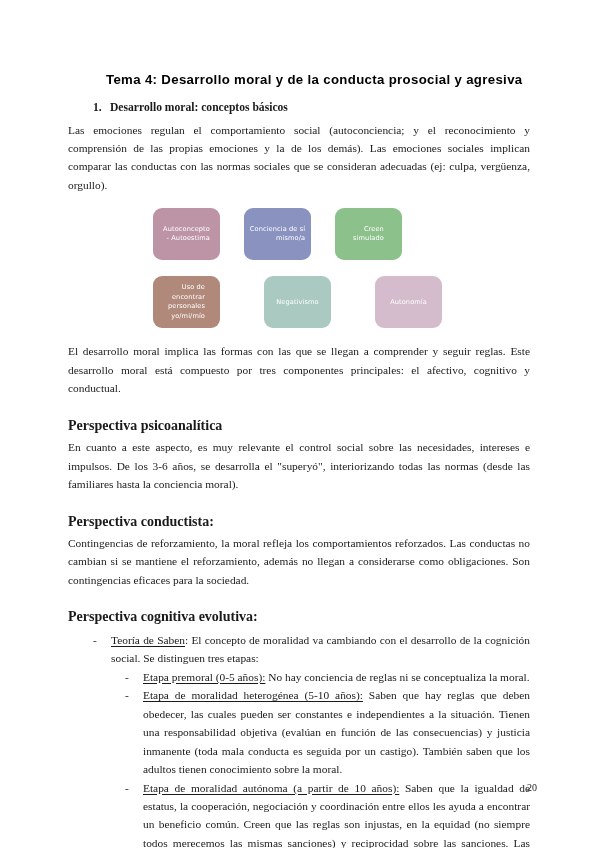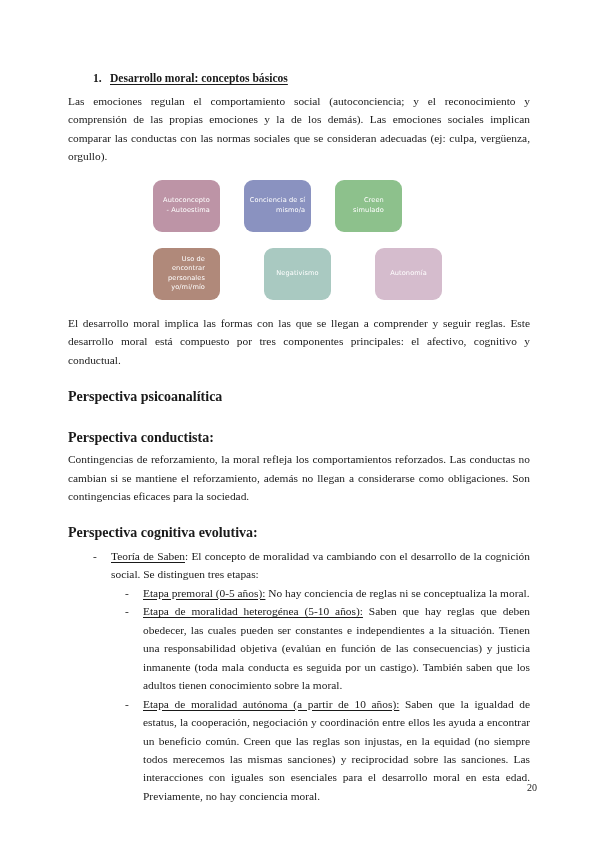--- a/index.html
+++ b/index.html
@@ -39,21 +39,20 @@
     margin: 0 0 7px 0;
     padding-left: 25px;
     font-size: 11.6px;
     font-weight: bold;
   }
   .numbered-heading .num {
     width: 17px;
     flex: none;
   }
   .numbered-heading .htext {
-    text-decoration: underline;
     text-underline-offset: 1.5px;
     text-align: right;
   }
   p.body-text {
     margin: 0 0 0 0;
     font-size: 11.4px;
     line-height: 1.62;
     text-align: justify;
     text-justify: inter-word;
   }
@@ -140,20 +139,21 @@
     color: #222;
     font-family: "Liberation Serif", "DejaVu Serif", serif;
   }
 </style>
 </head>
 <body>
 
 <div class="page">
   <div class="content">
 
+    <h1 class="doc-title">Tema 4: Desarrollo moral y de la conducta prosocial y agresiva</h1>
 
     <div class="numbered-heading">
       <span class="num">1.</span>
       <span class="htext">Desarrollo moral: conceptos básicos</span>
     </div>
 
     <p class="body-text">Las emociones regulan el comportamiento social (autoconciencia; y el reconocimiento y comprensión de las propias emociones y la de los demás). Las emociones sociales implican comparar las conductas con las normas sociales que se consideran adecuadas (ej: culpa, vergüenza, orgullo).</p>
 
     <div class="diagram">
       <div class="diagram-row">
@@ -196,20 +196,21 @@
           </div>
         </div>
       </div>
     </div>
 
     <p class="body-text">El desarrollo moral implica las formas con las que se llegan a comprender y seguir reglas. Este desarrollo moral está compuesto por tres componentes principales: el afectivo, cognitivo y conductual.</p>
 
     <div class="block-gap"></div>
 
     <div class="section-head">Perspectiva psicoanalítica</div>
+    <p class="body-text">En cuanto a este aspecto, es muy relevante el control social sobre las necesidades, intereses e impulsos. De los 3-6 años, se desarrolla el "superyó", interiorizando todas las normas (desde las familiares hasta la conciencia moral).</p>
 
     <div class="block-gap"></div>
 
     <div class="section-head">Perspectiva conductista:</div>
     <p class="body-text">Contingencias de reforzamiento, la moral refleja los comportamientos reforzados. Las conductas no cambian si se mantiene el reforzamiento, además no llegan a considerarse como obligaciones. Son contingencias eficaces para la sociedad.</p>
 
     <div class="block-gap"></div>
 
     <div class="section-head">Perspectiva cognitiva evolutiva:</div>
 

